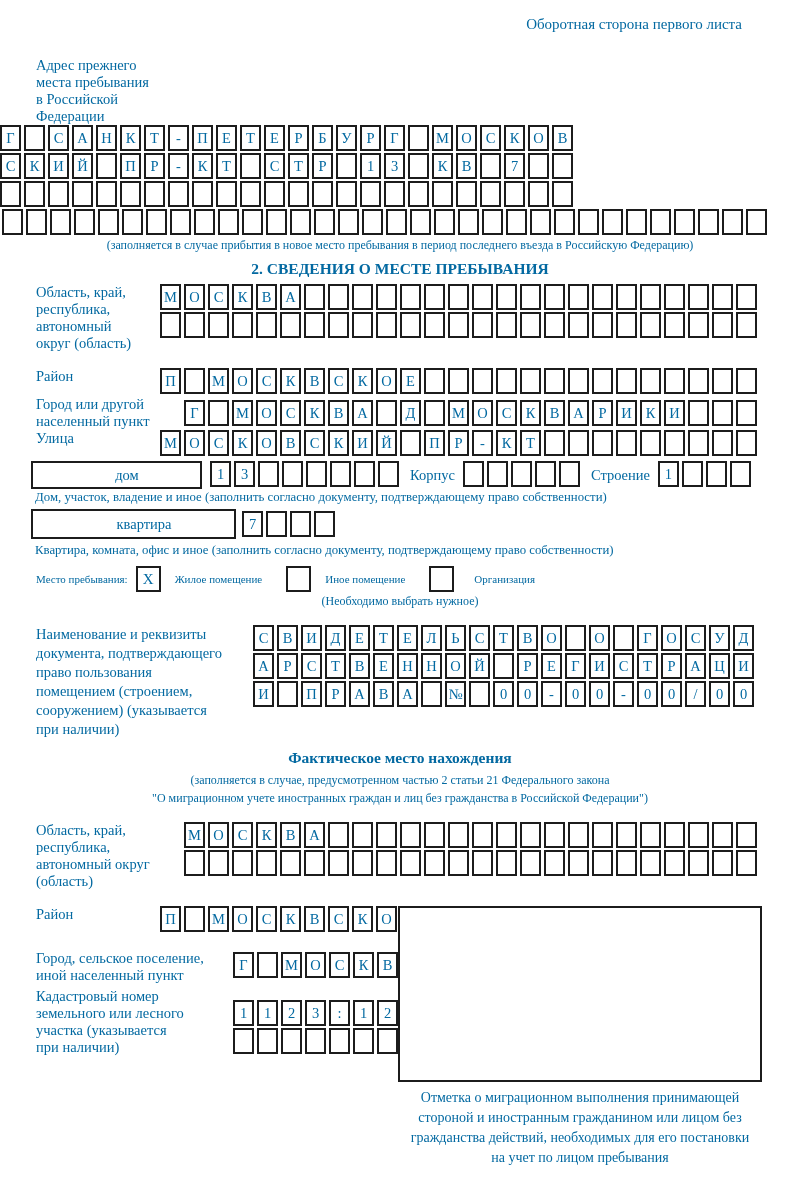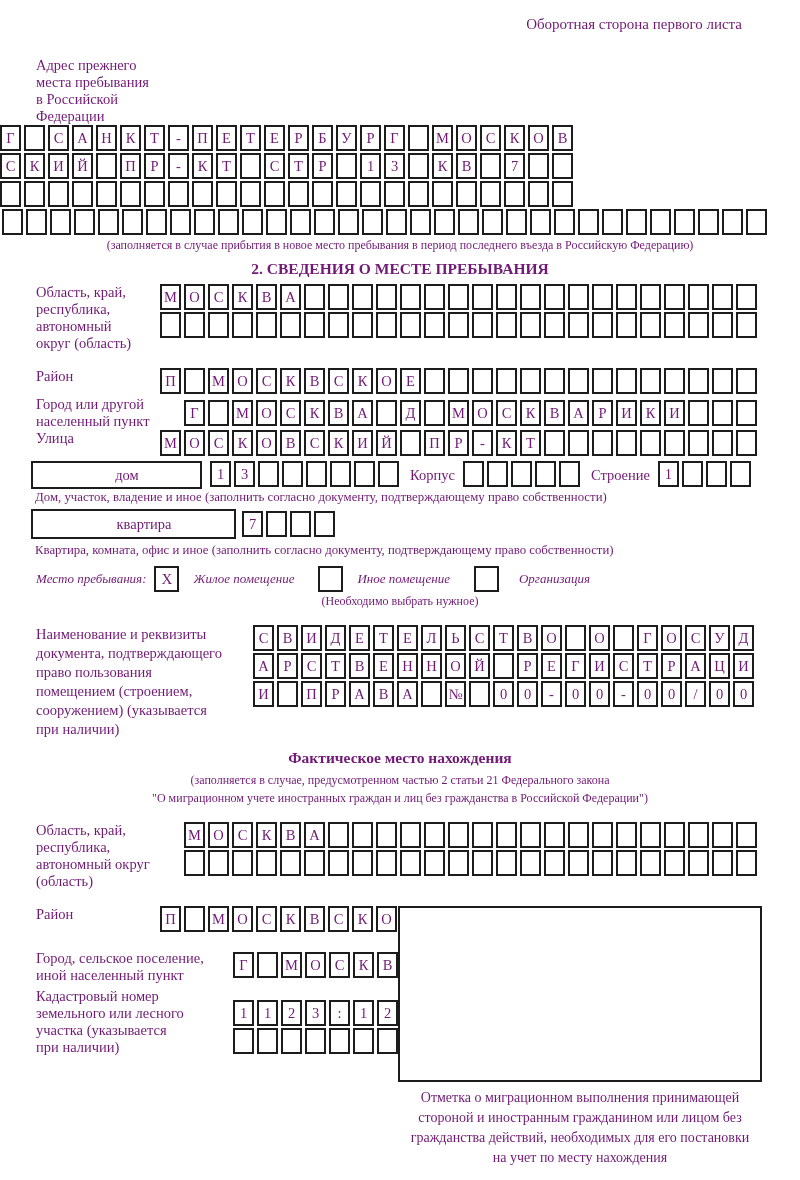--- a/index.html
+++ b/index.html
@@ -1,18 +1,18 @@
 <!DOCTYPE html>
 <html><head>
 <meta charset="utf-8">
 <style>
   html,body{margin:0;padding:0;background:#fff;}
   .page{
     position:relative;width:800px;height:1180px;background:#ffffff;
-    font-family:"Liberation Serif", serif;color:#701a75;overflow:hidden;
+    font-family:"Liberation Serif", serif;color:#0369a1;overflow:hidden;
   }
   .hdr{margin-top:16px;padding-right:58px;text-align:right;font-size:15px;}
   
   .boxrow{display:flex;margin-bottom:2px;}
   .cell{
     box-sizing:border-box;flex:none;width:21px;height:26px;margin-right:3px;
     border:2px solid #1c1c1c;display:inline-flex;align-items:center;justify-content:center;
     font-size:14.5px;line-height:1;background:#fff;
   }
   .flexrow{display:flex;align-items:flex-start;}
@@ -28,21 +28,21 @@
     box-sizing:border-box;border:2px solid #1c1c1c;height:28px;flex:none;
     display:flex;align-items:center;justify-content:center;font-size:14.5px;background:#fff;padding-left:21px;
   }
   .inline-lbl{font-size:14.5px;line-height:28px;flex:none;margin:0 8px;}
   .houserow{display:flex;align-items:flex-start;margin-left:31px;margin-top:3px;}
   .chk-row{display:flex;align-items:center;margin-left:36px;margin-top:8px;}
   .optbox{
     box-sizing:border-box;flex:none;width:25px;height:26px;border:2px solid #1c1c1c;
     display:inline-flex;align-items:center;justify-content:center;font-size:15px;background:#fff;
   }
-  .chk-lbl{font-size:13px;flex:none;font-style:italic;}
+  .chk-lbl{font-size:11px;flex:none;}
   .stamp-box{
     box-sizing:border-box;position:absolute;left:398px;top:906px;width:364px;height:176px;
     border:2px solid #1c1c1c;background:#fff;
   }
   .stamp-caption{
     position:absolute;left:390px;top:1088px;width:380px;
     font-size:14px;line-height:20px;text-align:center;
   }
   .mt2{margin-top:16px;} .mt4{margin-top:4px;}
   .gap8{width:8px;flex:none;} .gap6{width:6px;flex:none;}
@@ -669,16 +669,16 @@
           <span class="cell"></span>
         </div>
     </div>
   </div>
 
   <div class="stamp-box"></div>
   <div class="stamp-caption">
     <div>Отметка о миграционном выполнения принимающей</div>
     <div>стороной и иностранным гражданином или лицом без</div>
     <div>гражданства действий, необходимых для его постановки</div>
-    <div>на учет по месту нахождения</div>
+    <div>на учет по лицом пребывания</div>
   </div>
 
 </div>
 
 </body></html>

